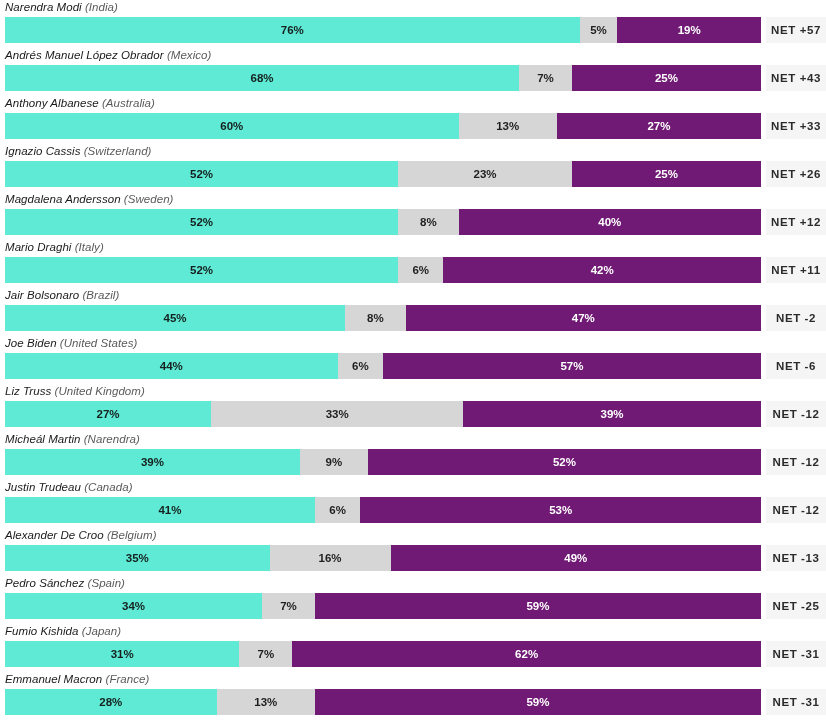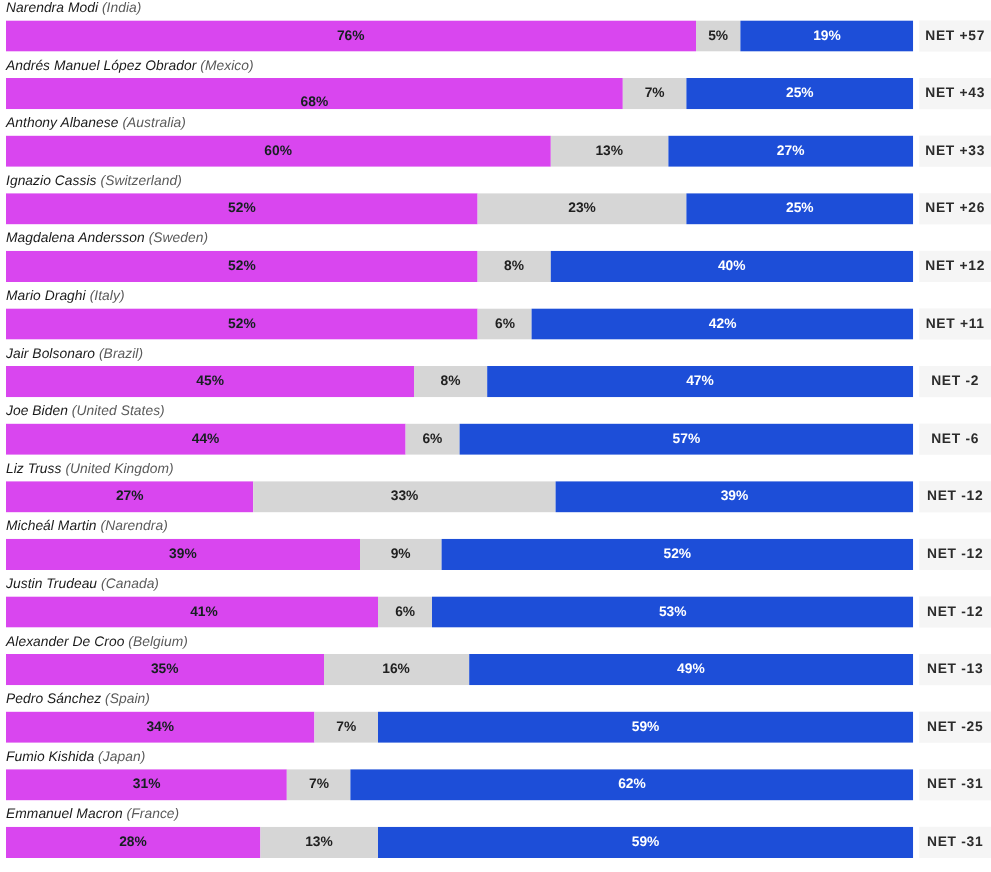--- a/index.html
+++ b/index.html
@@ -62,29 +62,29 @@
     display: flex;
     align-items: center;
     justify-content: center;
     font-size: 11.5px;
     font-weight: bold;
     box-sizing: border-box;
     overflow: hidden;
     white-space: nowrap;
   }
   .seg-fav {
-    background: #d946ef;
+    background: #5eead4;
     color: #15201f;
   }
   .seg-neutral {
     background: #d6d6d6;
     color: #1f1f1f;
   }
   .seg-unfav {
-    background: #1d4ed8;
+    background: #701a75;
     color: #ffffff;
   }
   .net {
     position: absolute;
     left: 766px;
     top: 17px;
     width: 60px;
     height: 26px;
     background: #f5f5f5;
     display: flex;
@@ -112,21 +112,21 @@
         </div>
         <div class="seg seg-unfav" style="width: 19%;">
           <span>19%</span>
         </div>
       </div>
       <div class="net">NET +57</div>
     </div>
     <div class="row">
       <div class="row-label"><span class="leader">Andrés Manuel López Obrador</span> <span class="country">(Mexico)</span></div>
       <div class="bar">
-        <div class="seg seg-fav" style="width: 68%; align-items: flex-end;">
+        <div class="seg seg-fav" style="width: 68%;">
           <span>68%</span>
         </div>
         <div class="seg seg-neutral" style="width: 7%;">
           <span>7%</span>
         </div>
         <div class="seg seg-unfav" style="width: 25%;">
           <span>25%</span>
         </div>
       </div>
       <div class="net">NET +43</div>

